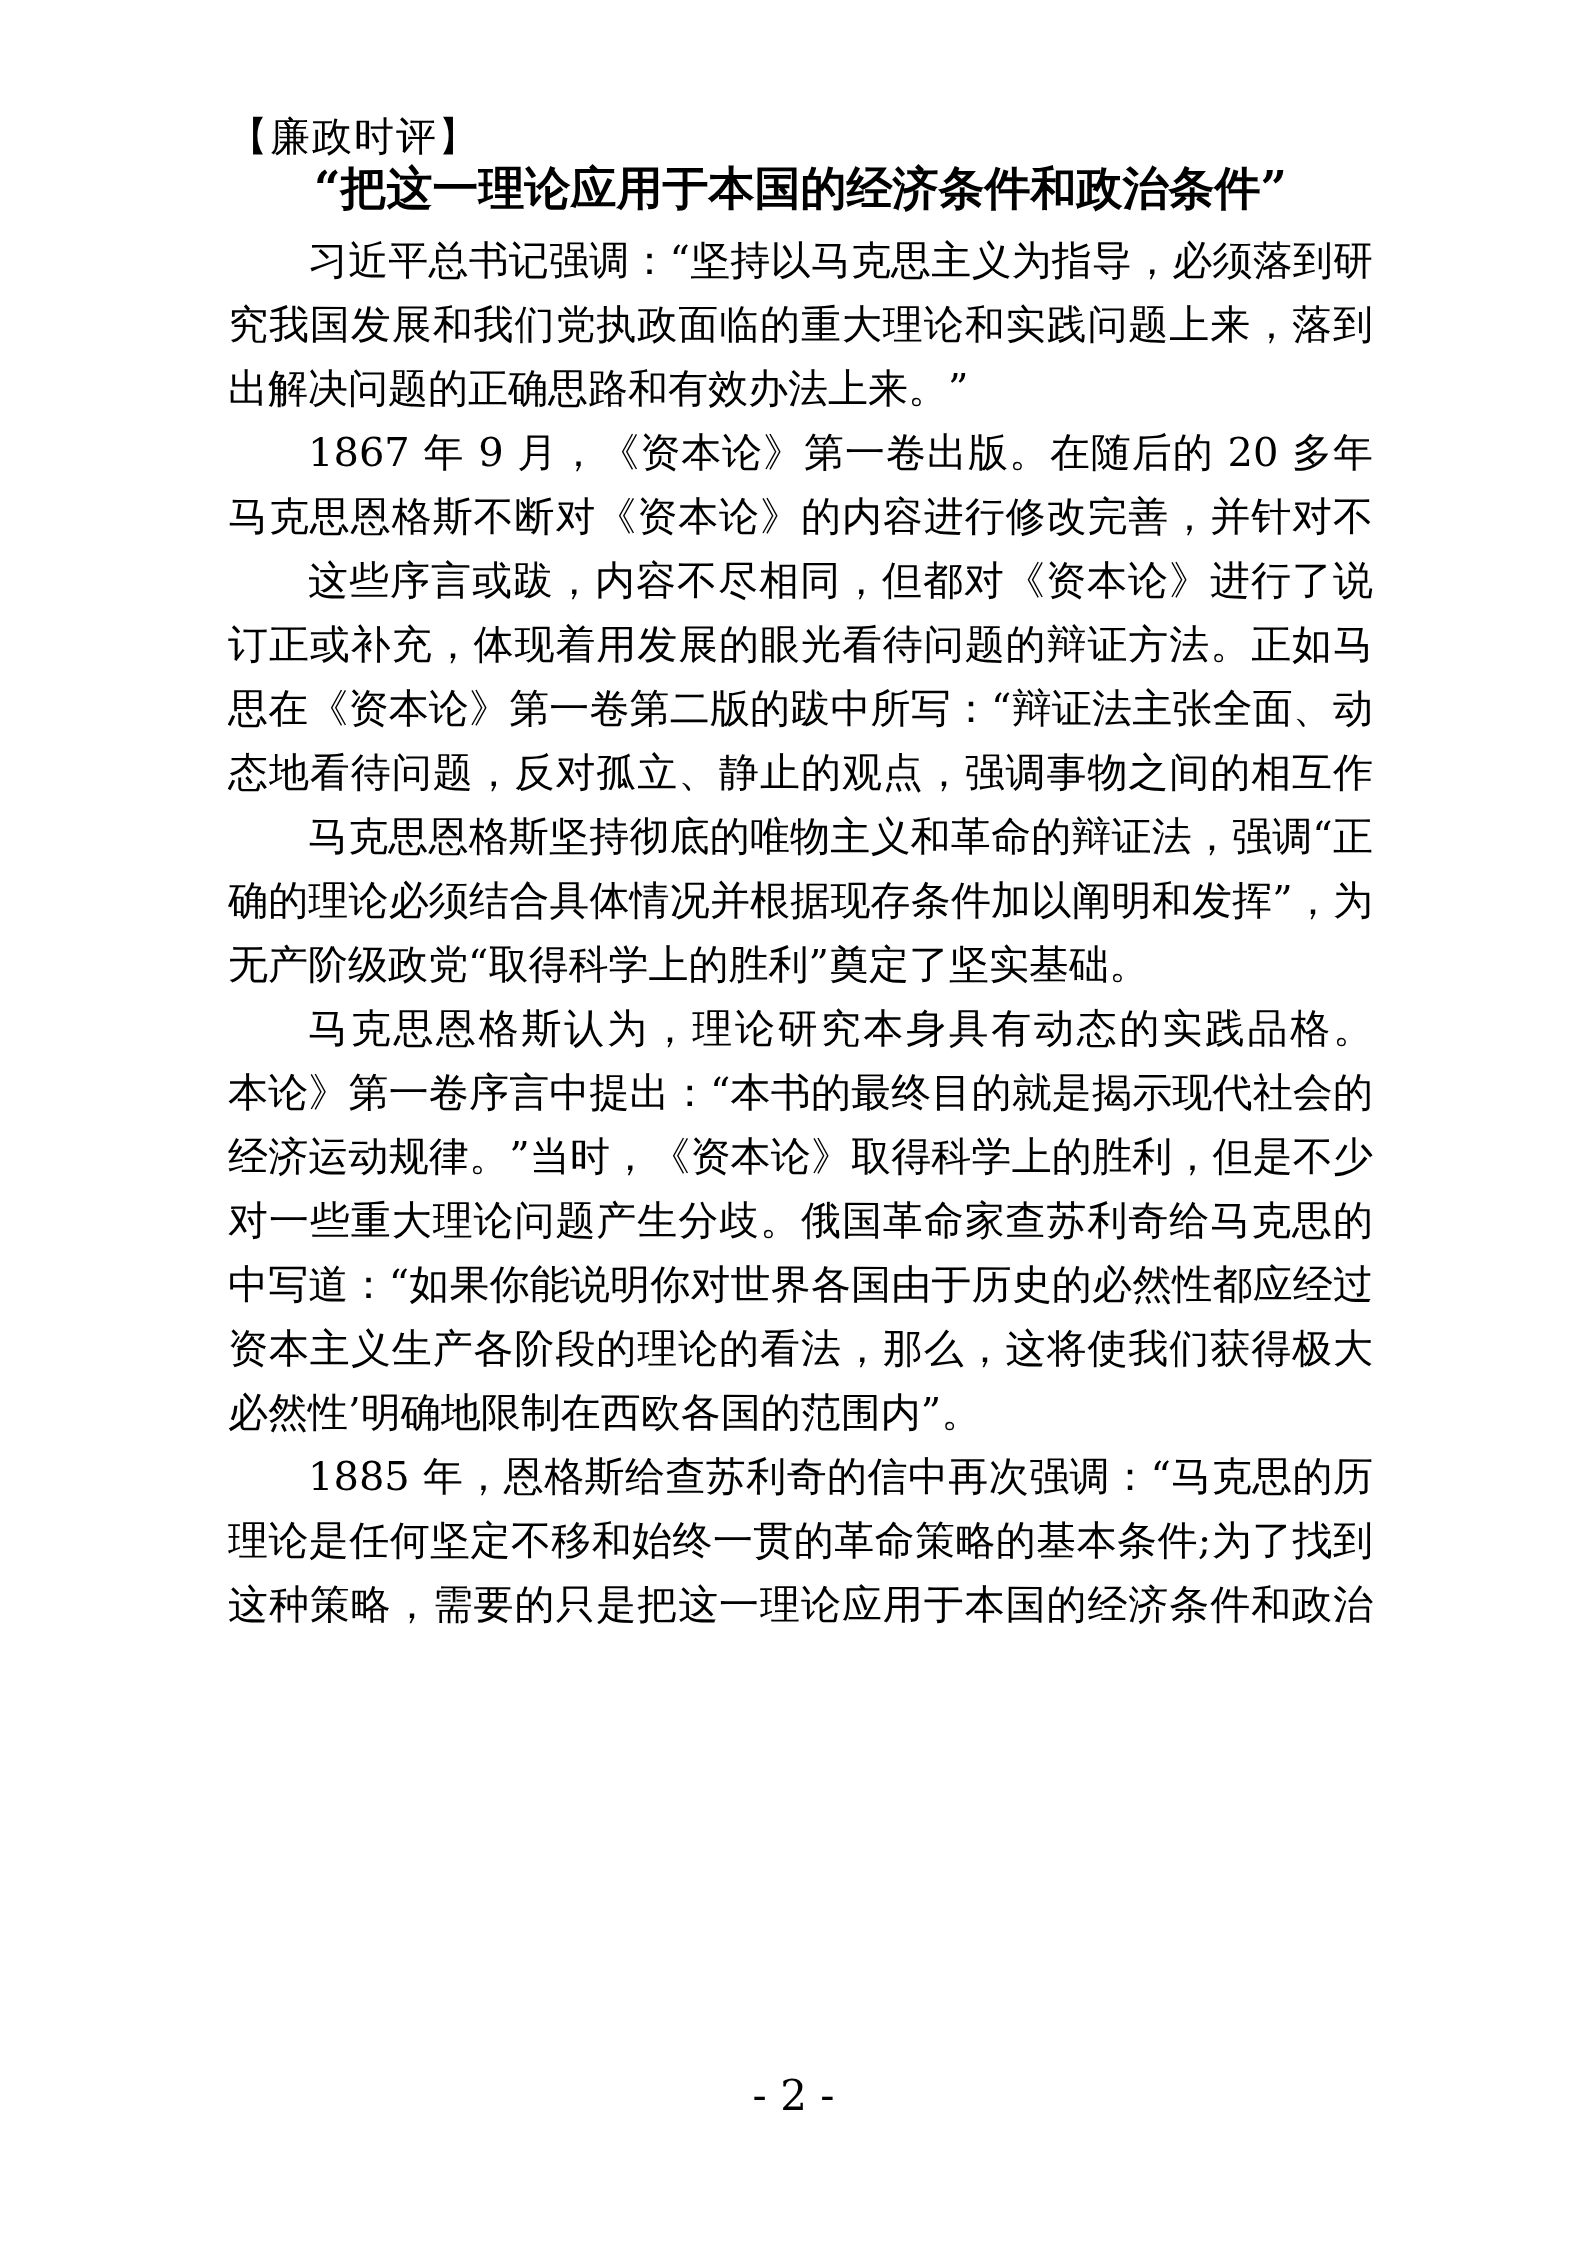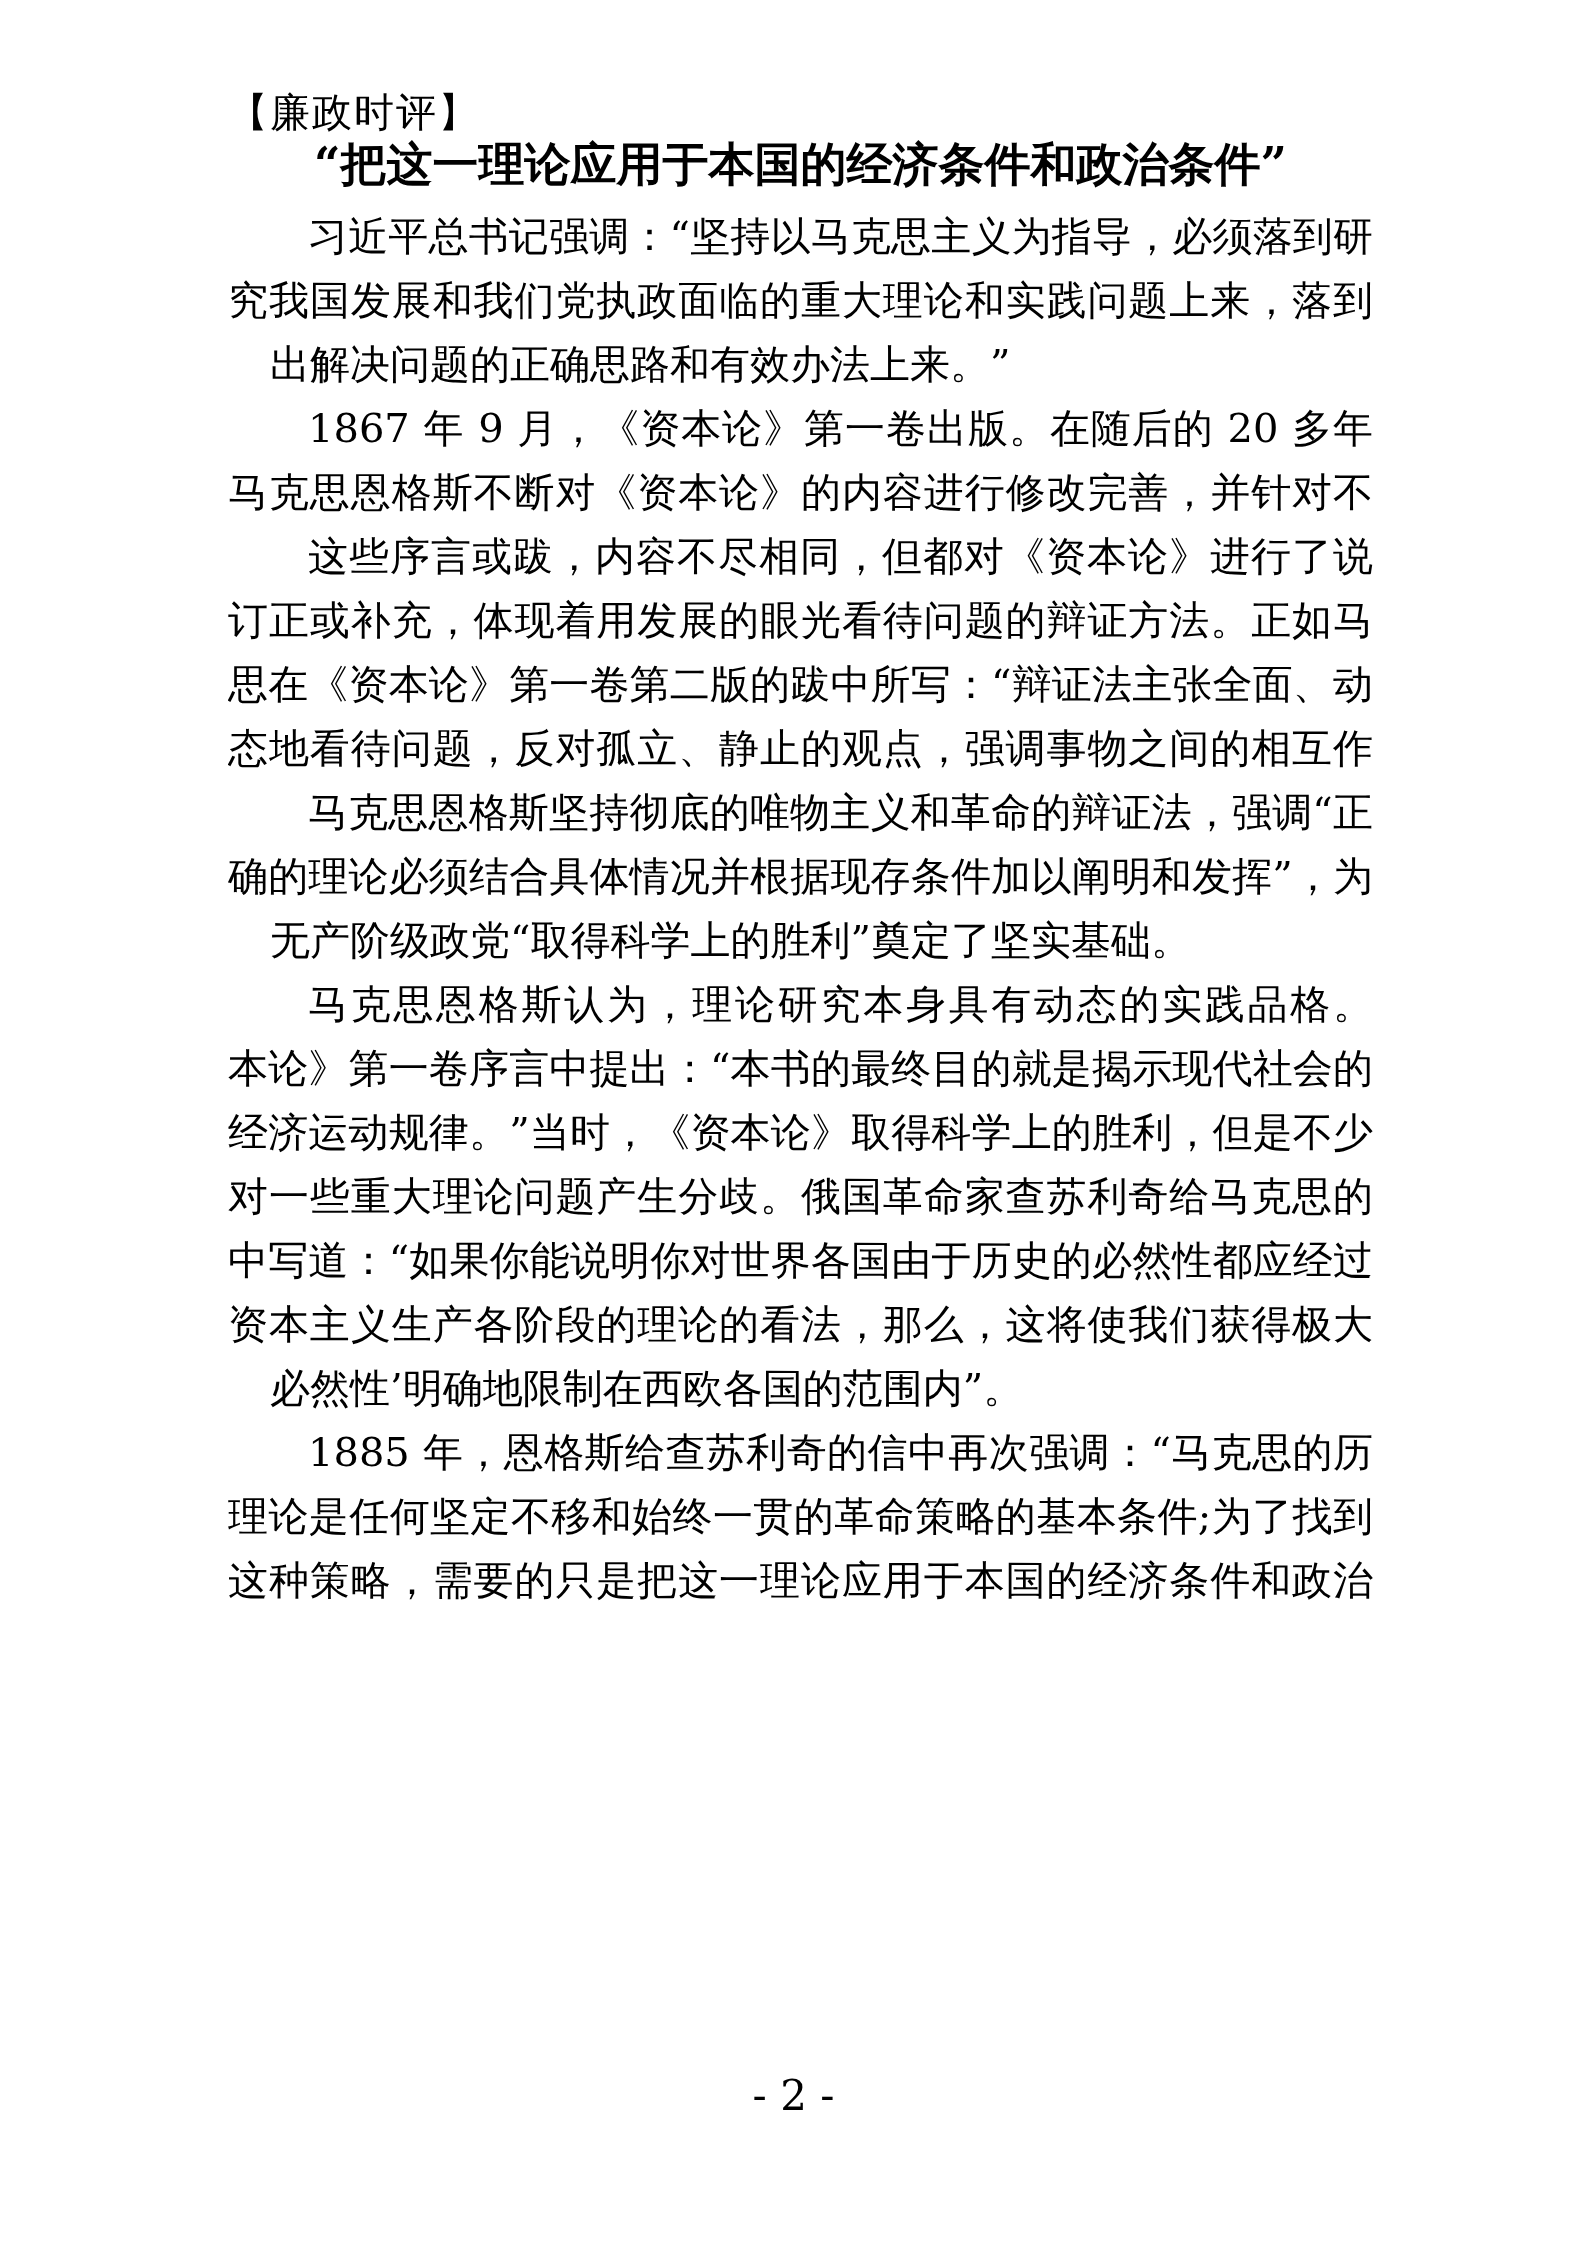--- a/index.html
+++ b/index.html
@@ -16,21 +16,21 @@
     font-family: "DejaVu Serif", "Liberation Serif", serif;
     overflow: hidden;
   }
   .content {
     position: absolute;
     left: 228px;
     top: 0;
     width: 1145px;
   }
   .tag {
-    padding-top: 88px;
+    padding-top: 112px;
     font-size: 40px;
     line-height: 48px;
     letter-spacing: 2px;
     text-align: left;
   }
   .doc-title {
     font-size: 46px;
     line-height: 56px;
     font-weight: bold;
     text-align: center;
@@ -48,21 +48,20 @@
     height: 64px;
     text-align: justify;
     text-align-last: justify;
     overflow: hidden;
   }
   .line.indent {
     text-indent: 80px;
   }
   .line.last {
     text-align-last: left;
-    margin-left: 42px;
   }
   .footer {
     position: absolute;
     top: 2072px;
     left: 0;
     width: 100%;
     text-align: center;
     font-size: 42px;
     line-height: 48px;
   }

